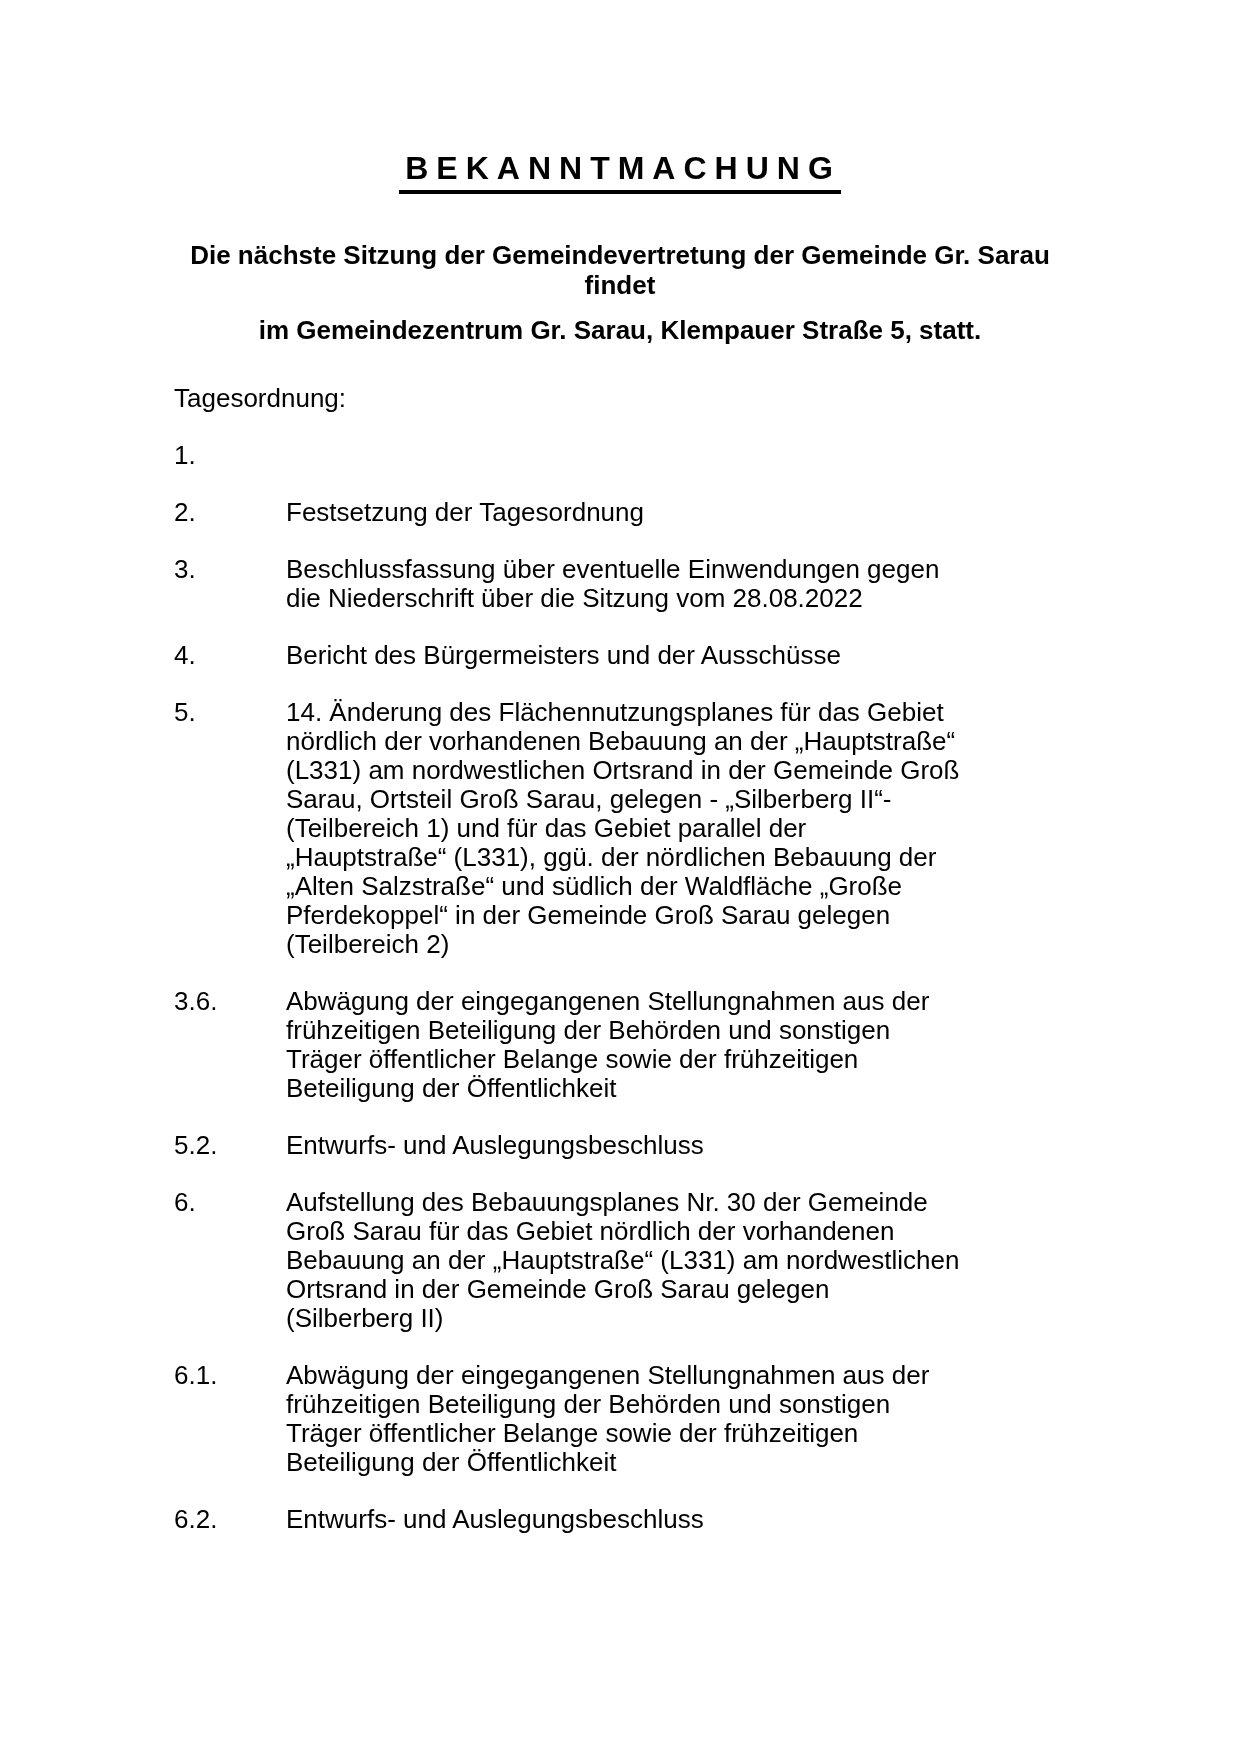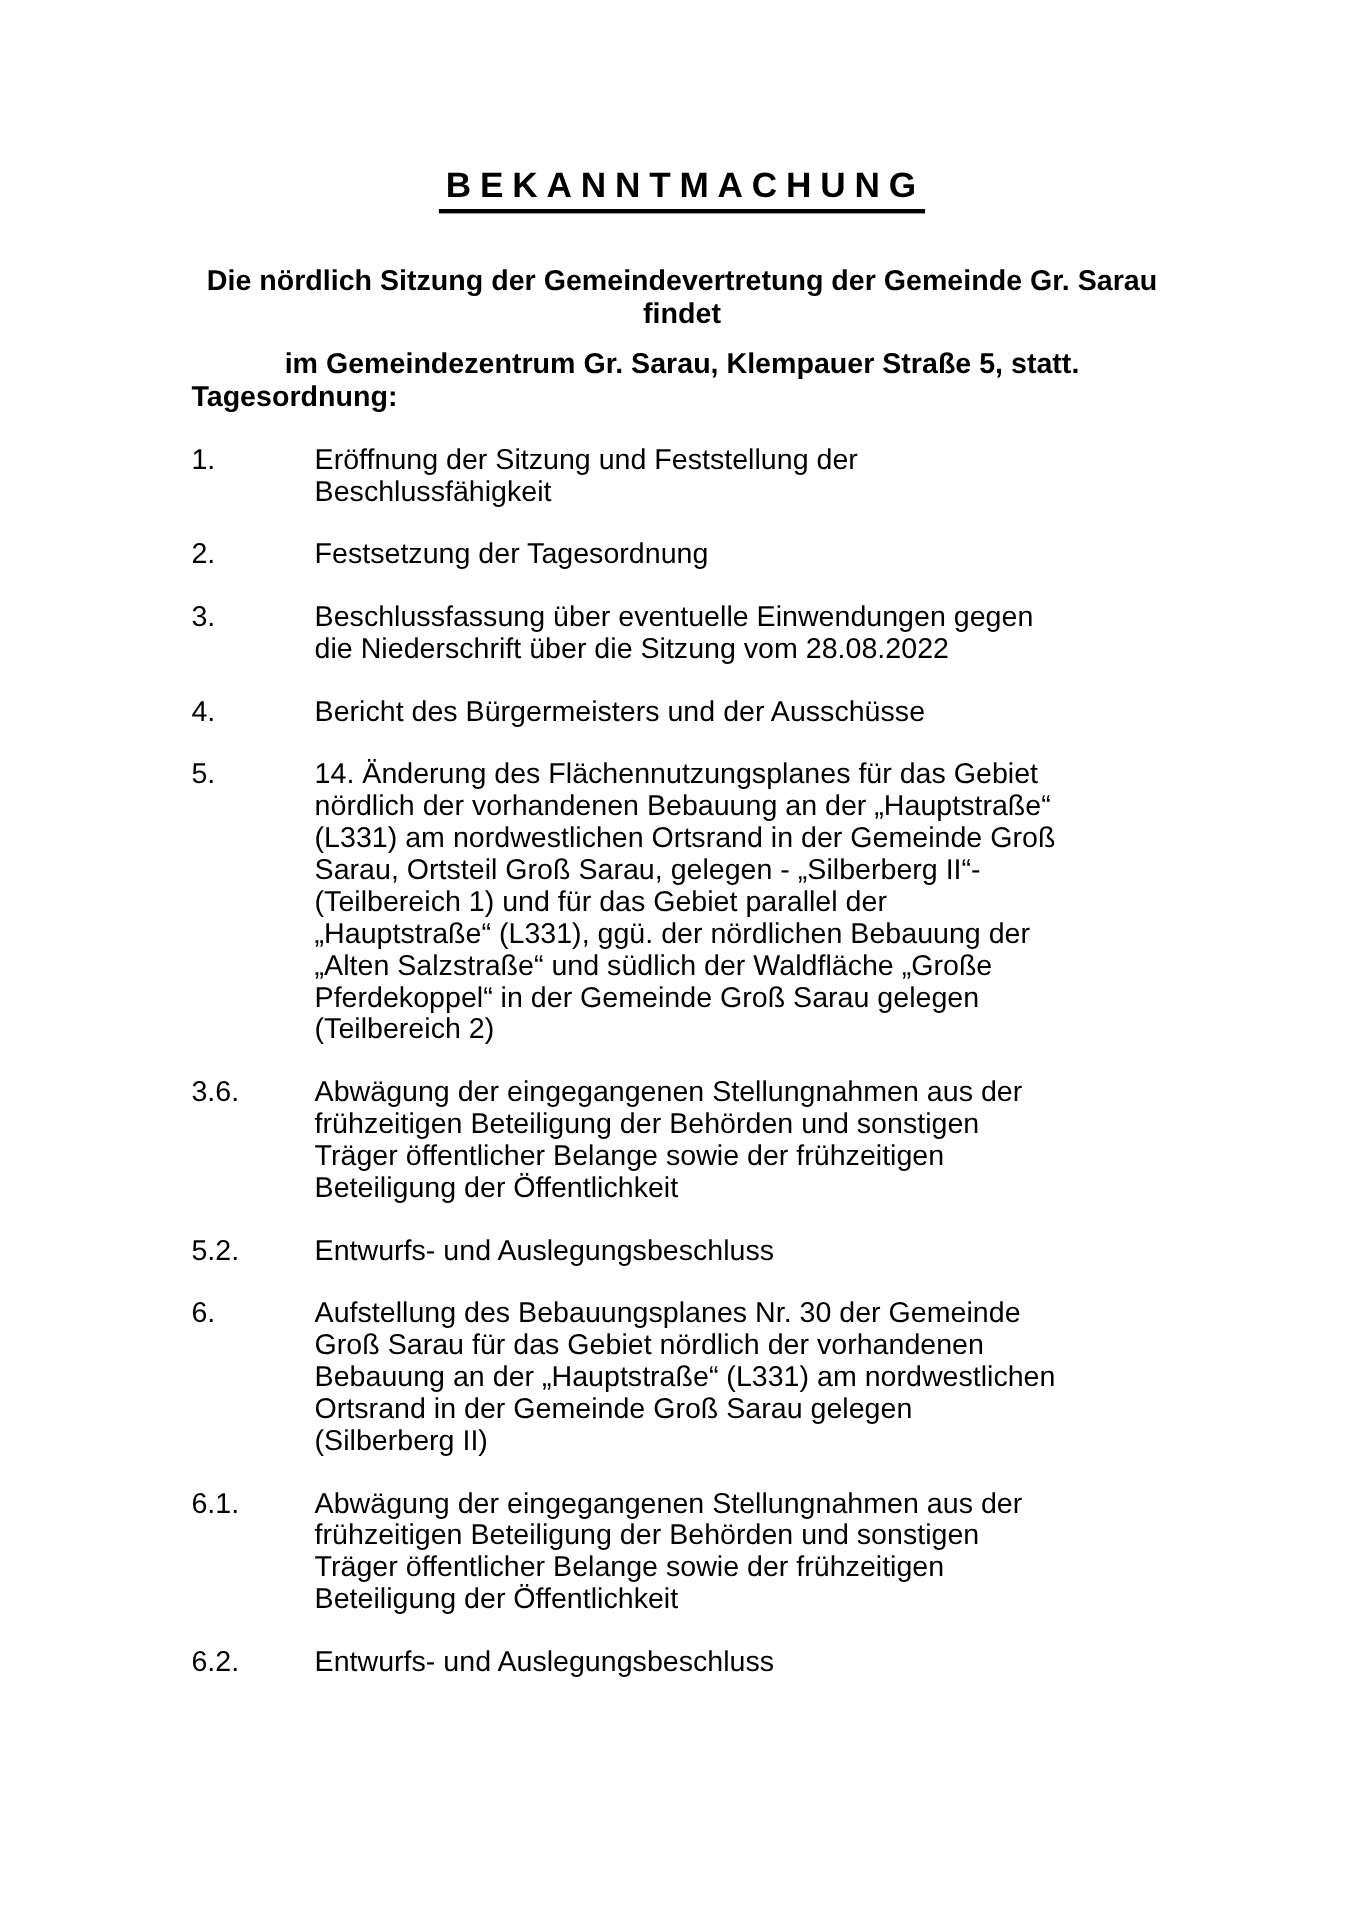--- a/index.html
+++ b/index.html
@@ -40,21 +40,22 @@
   .intro-line-1 { margin-top: 46px; }
   .intro-line-2 { margin-top: 22px; }
   .intro-line-3 { margin-top: 15px; }
   .intro-line-2 .underlined {
     display: inline-block;
     border-bottom: 3px solid #000000;
     padding-bottom: 4px;
   }
   
   .agenda-heading {
-    font-weight: 700;
+    margin-top: 38px;
+    font-weight: 400;
     line-height: 30px;
   }
   
   .agenda-item {
     display: flex;
     align-items: flex-start;
     margin-top: 28px;
   }
   .agenda-item:first-of-type { margin-top: 37px; }
   .agenda-number {
@@ -69,31 +70,29 @@
 </style>
 </head>
 <body>
 
 <div class="page">
 
   <div class="doc-title">
     <span class="title-text">BEKANNTMACHUNG</span>
   </div>
 
-  <div class="intro-line intro-line-1">Die nördlich Sitzung der Gemeindevertretung der Gemeinde Gr. Sarau findet</div>
+  <div class="intro-line intro-line-1">Die nächste Sitzung der Gemeindevertretung der Gemeinde Gr. Sarau findet</div>
 
 
   <div class="intro-line intro-line-3">im Gemeindezentrum Gr. Sarau, Klempauer Straße 5, statt.</div>
 
   <div class="agenda-heading">Tagesordnung:</div>
 
   <div class="agenda-item">
     <div class="agenda-number">1.</div>
-    <div class="agenda-text">Eröffnung der Sitzung und Feststellung der
-Beschlussfähigkeit</div>
   </div>
 
   <div class="agenda-item">
     <div class="agenda-number">2.</div>
     <div class="agenda-text">Festsetzung der Tagesordnung</div>
   </div>
 
   <div class="agenda-item">
     <div class="agenda-number">3.</div>
     <div class="agenda-text">Beschlussfassung über eventuelle Einwendungen gegen

